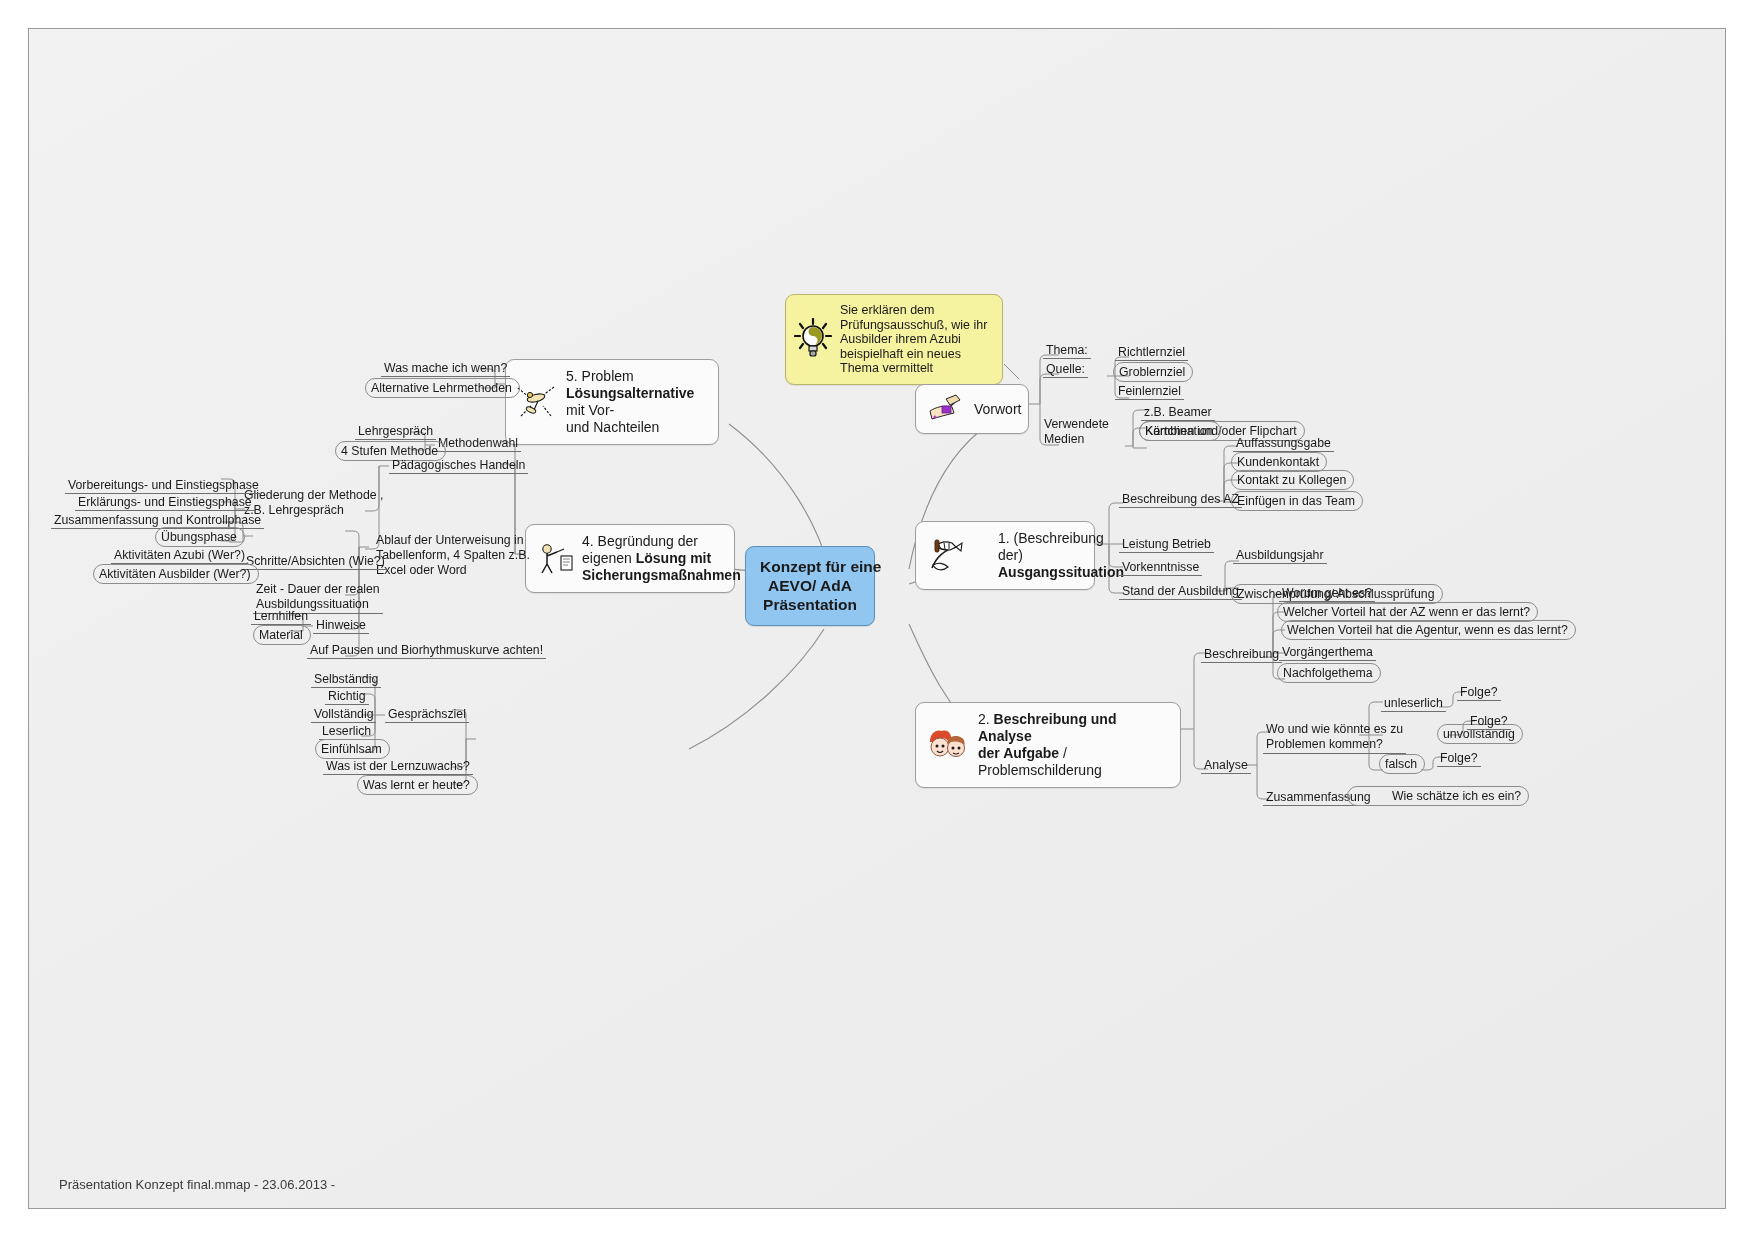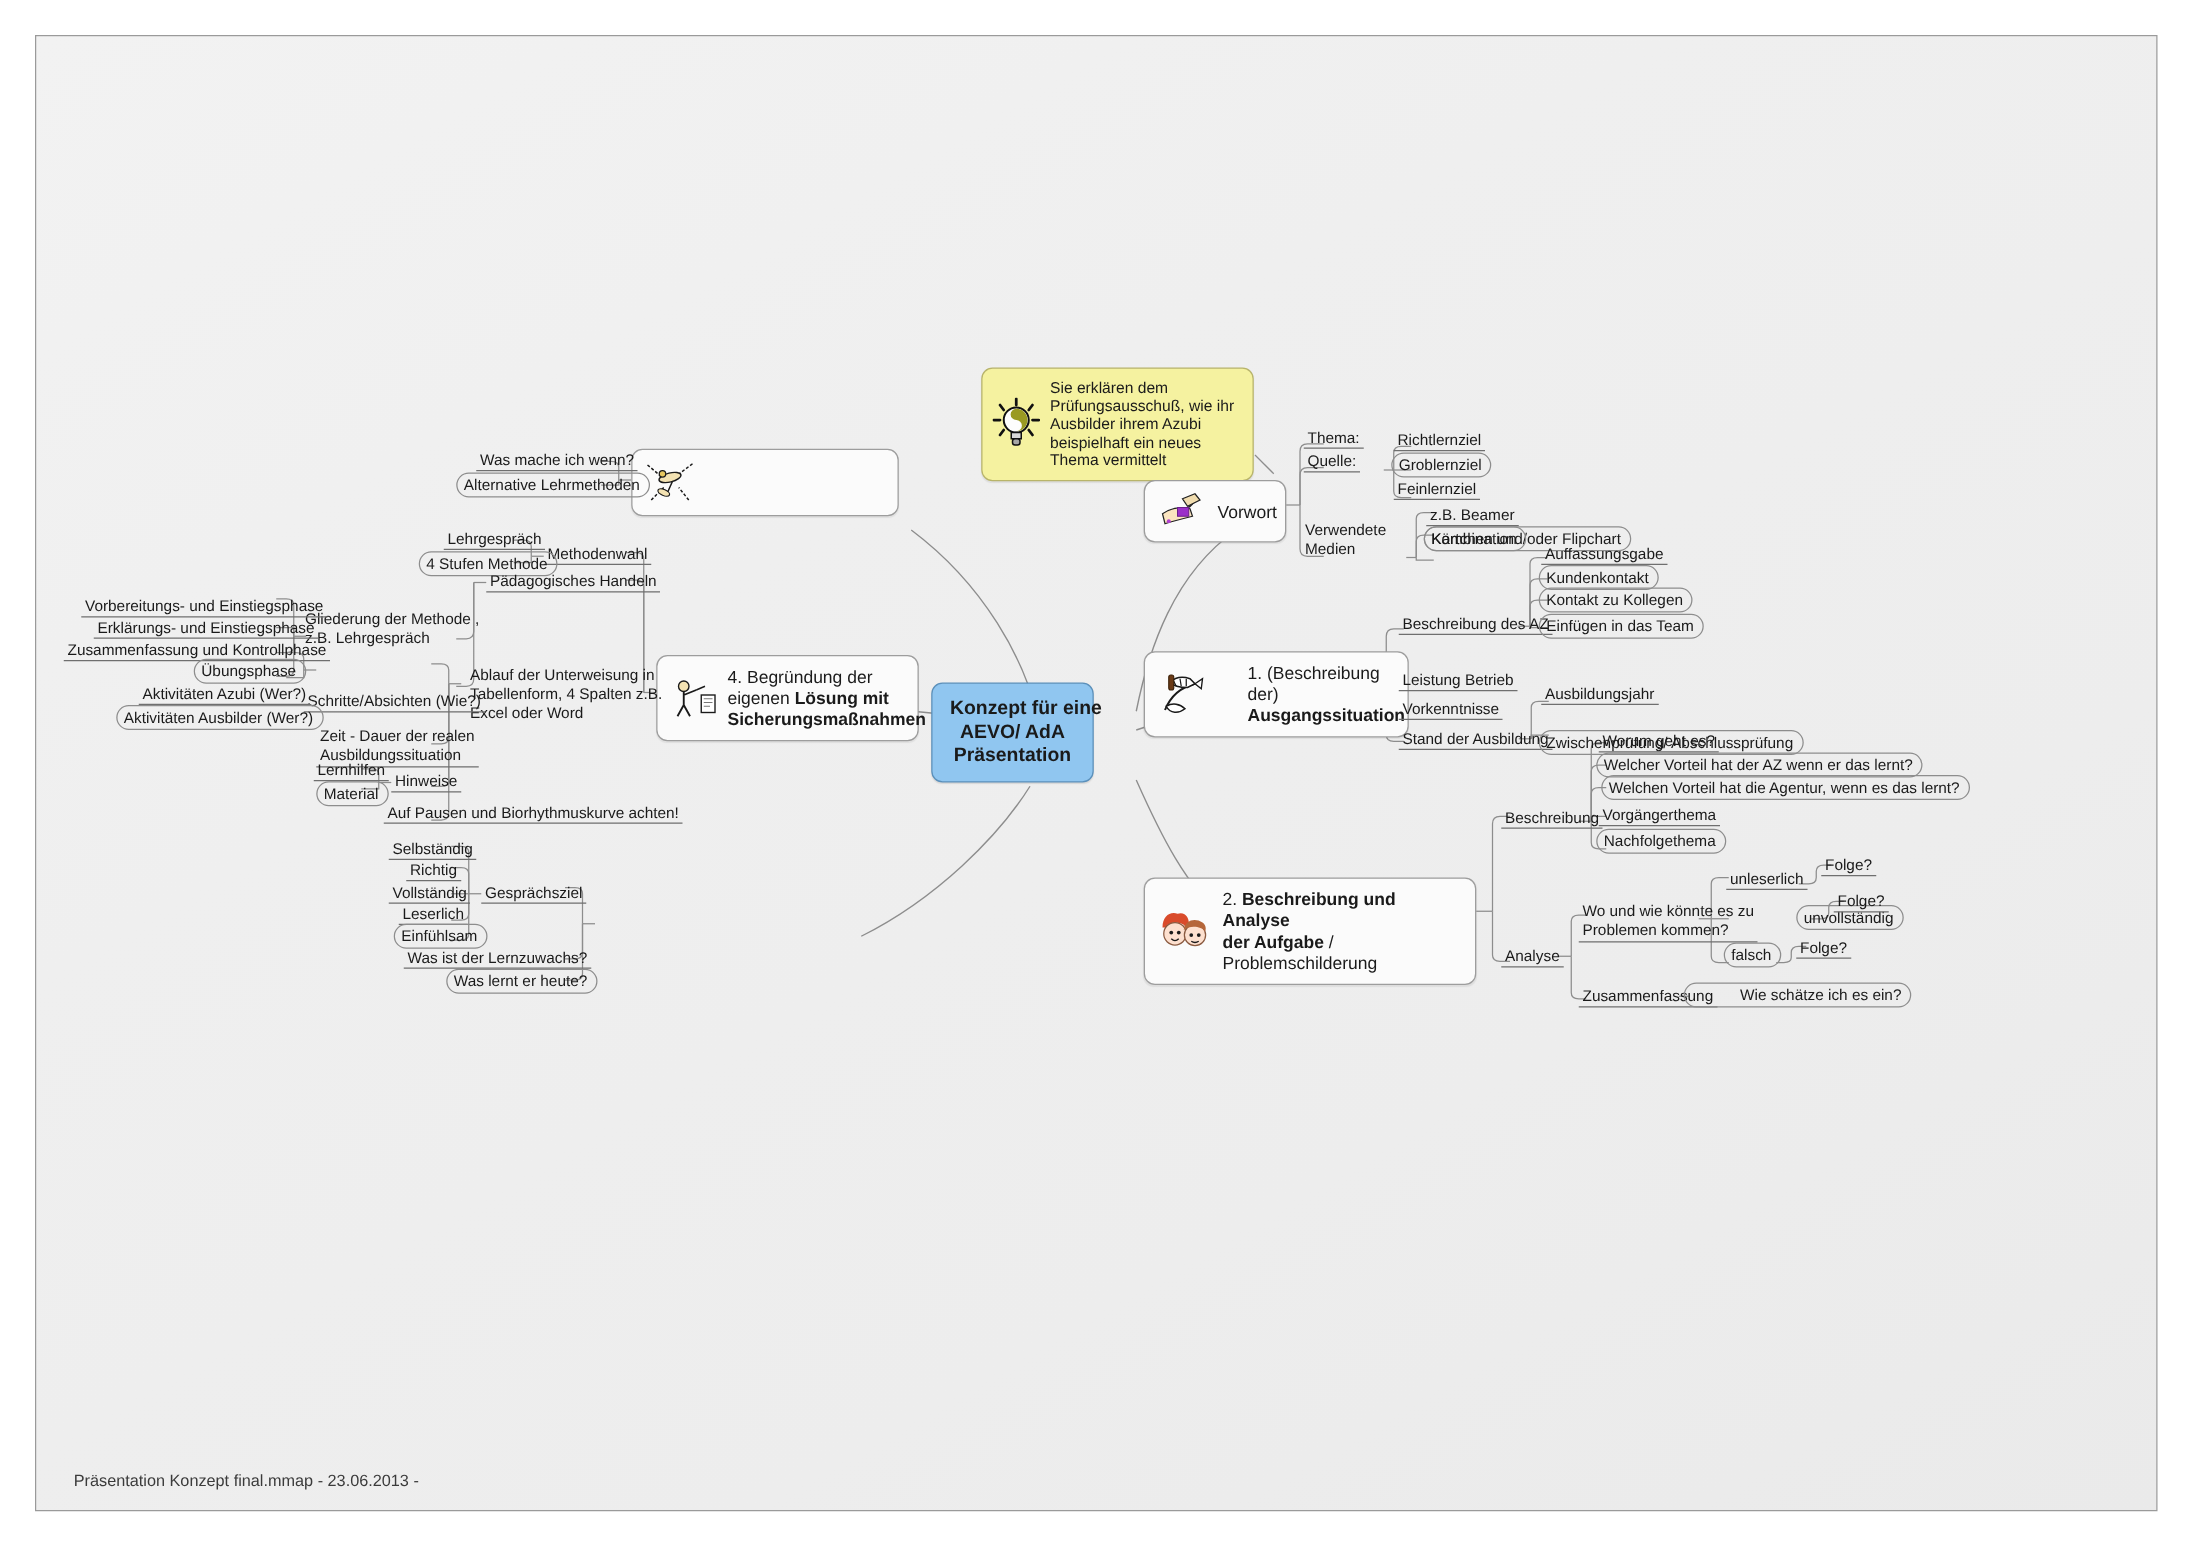--- a/index.html
+++ b/index.html
@@ -291,21 +291,21 @@
     <div class="node sub ul" style="left:1086px; top:315px;">Richtlernziel</div>
     <div class="node subbox" style="left:1084px; top:333px;">Groblernziel</div>
     <div class="node sub ul" style="left:1086px; top:354px;">Feinlernziel</div>
 
     <div class="node sub" style="left:1012px; top:387px; line-height:15px;">Verwendete
 Medien</div>
     <div class="node sub ul" style="left:1112px; top:375px;">z.B. Beamer</div>
     <div class="node subbox" style="left:1110px; top:392px;">Kärtchen und/oder Flipchart</div>
     <div class="node subbox" style="left:1110px; top:392px;">Kombination</div>
 
-    <div class="node main-topic" style="left:886px; top:492px; width:212px;gap:32px;">
+    <div class="node main-topic" style="left:886px; top:492px; width:180px;gap:32px;">
       <svg class="ic" width="40" height="36" viewBox="0 0 40 36">
         <path d="M6 30 C10 20, 18 12, 30 9" stroke="#1a1a1a" stroke-width="1.6" fill="none"></path>
         <path d="M10 8 C14 4, 20 3, 26 5 L30 9 L24 12 C18 12, 13 11, 10 8 Z" fill="#fff" stroke="#1a1a1a" stroke-width="1.2"></path>
         <path d="M13 7 L15 11 M18 5 L19 11 M23 5 L23 11" stroke="#1a1a1a" stroke-width="1"></path>
         <rect x="9" y="2" width="4" height="12" rx="1.6" fill="#6b3a16" stroke="#3a2008" stroke-width="0.9"></rect>
         <path d="M7 27 C12 24, 18 25, 22 29 C17 33, 10 33, 7 27 Z" fill="#fff" stroke="#1a1a1a" stroke-width="1.2"></path>
         <path d="M30 9 L36 5 L35 13 Z" fill="#fff" stroke="#1a1a1a" stroke-width="1.1"></path>
       </svg>
       <span class="mt-text"><span>1. (Beschreibung der)</span><br><b>Ausgangssituation</b></span>
     </div>
@@ -365,20 +365,22 @@
           <path d="M2 4 L14 14"></path>
             <path d="M38 3 L26 12"></path>
             <path d="M5 32 L15 22"></path>
             <path d="M35 32 L27 22"></path>
         </g>
         <ellipse cx="20" cy="14" rx="9" ry="3.6" fill="#f3e2b2" stroke="#1a1a1a" stroke-width="1.1" transform="rotate(-14 20 14)"></ellipse>
         <circle cx="14" cy="11" r="2.6" fill="#e8c75f" stroke="#1a1a1a" stroke-width="1"></circle>
         <path d="M22 17 L18 26 L14 24" stroke="#1a1a1a" stroke-width="1.2" fill="none"></path>
         <ellipse cx="15" cy="26" rx="5" ry="2.4" fill="#f3e2b2" stroke="#1a1a1a" stroke-width="1" transform="rotate(24 15 26)"></ellipse>
       </svg>
+      <span class="mt-text"><span>5.  </span><span>Problem</span><br><b>Lösungsalternative</b><span>  mit Vor-
+und Nachteilen</span></span>
     </div>
 
     <div class="node sub ul" style="left:352px; top:331px;">Was mache ich wenn?</div>
     <div class="node subbox" style="left:336px; top:349px;">Alternative Lehrmethoden</div>
 
     <div class="node main-topic" style="left:496px; top:495px; width:210px;">
       <svg class="ic" width="38" height="34" viewBox="0 0 38 34">
         <circle cx="11" cy="7" r="4.2" fill="#f3e2b2" stroke="#1a1a1a" stroke-width="1.1"></circle>
         <path d="M11 11 L11 22 M11 14 L21 10 M11 22 L6 31 M11 22 L16 31" stroke="#1a1a1a" stroke-width="1.5" fill="none"></path>
         <path d="M21 10 L28 7" stroke="#1a1a1a" stroke-width="1.2" fill="none"></path>

